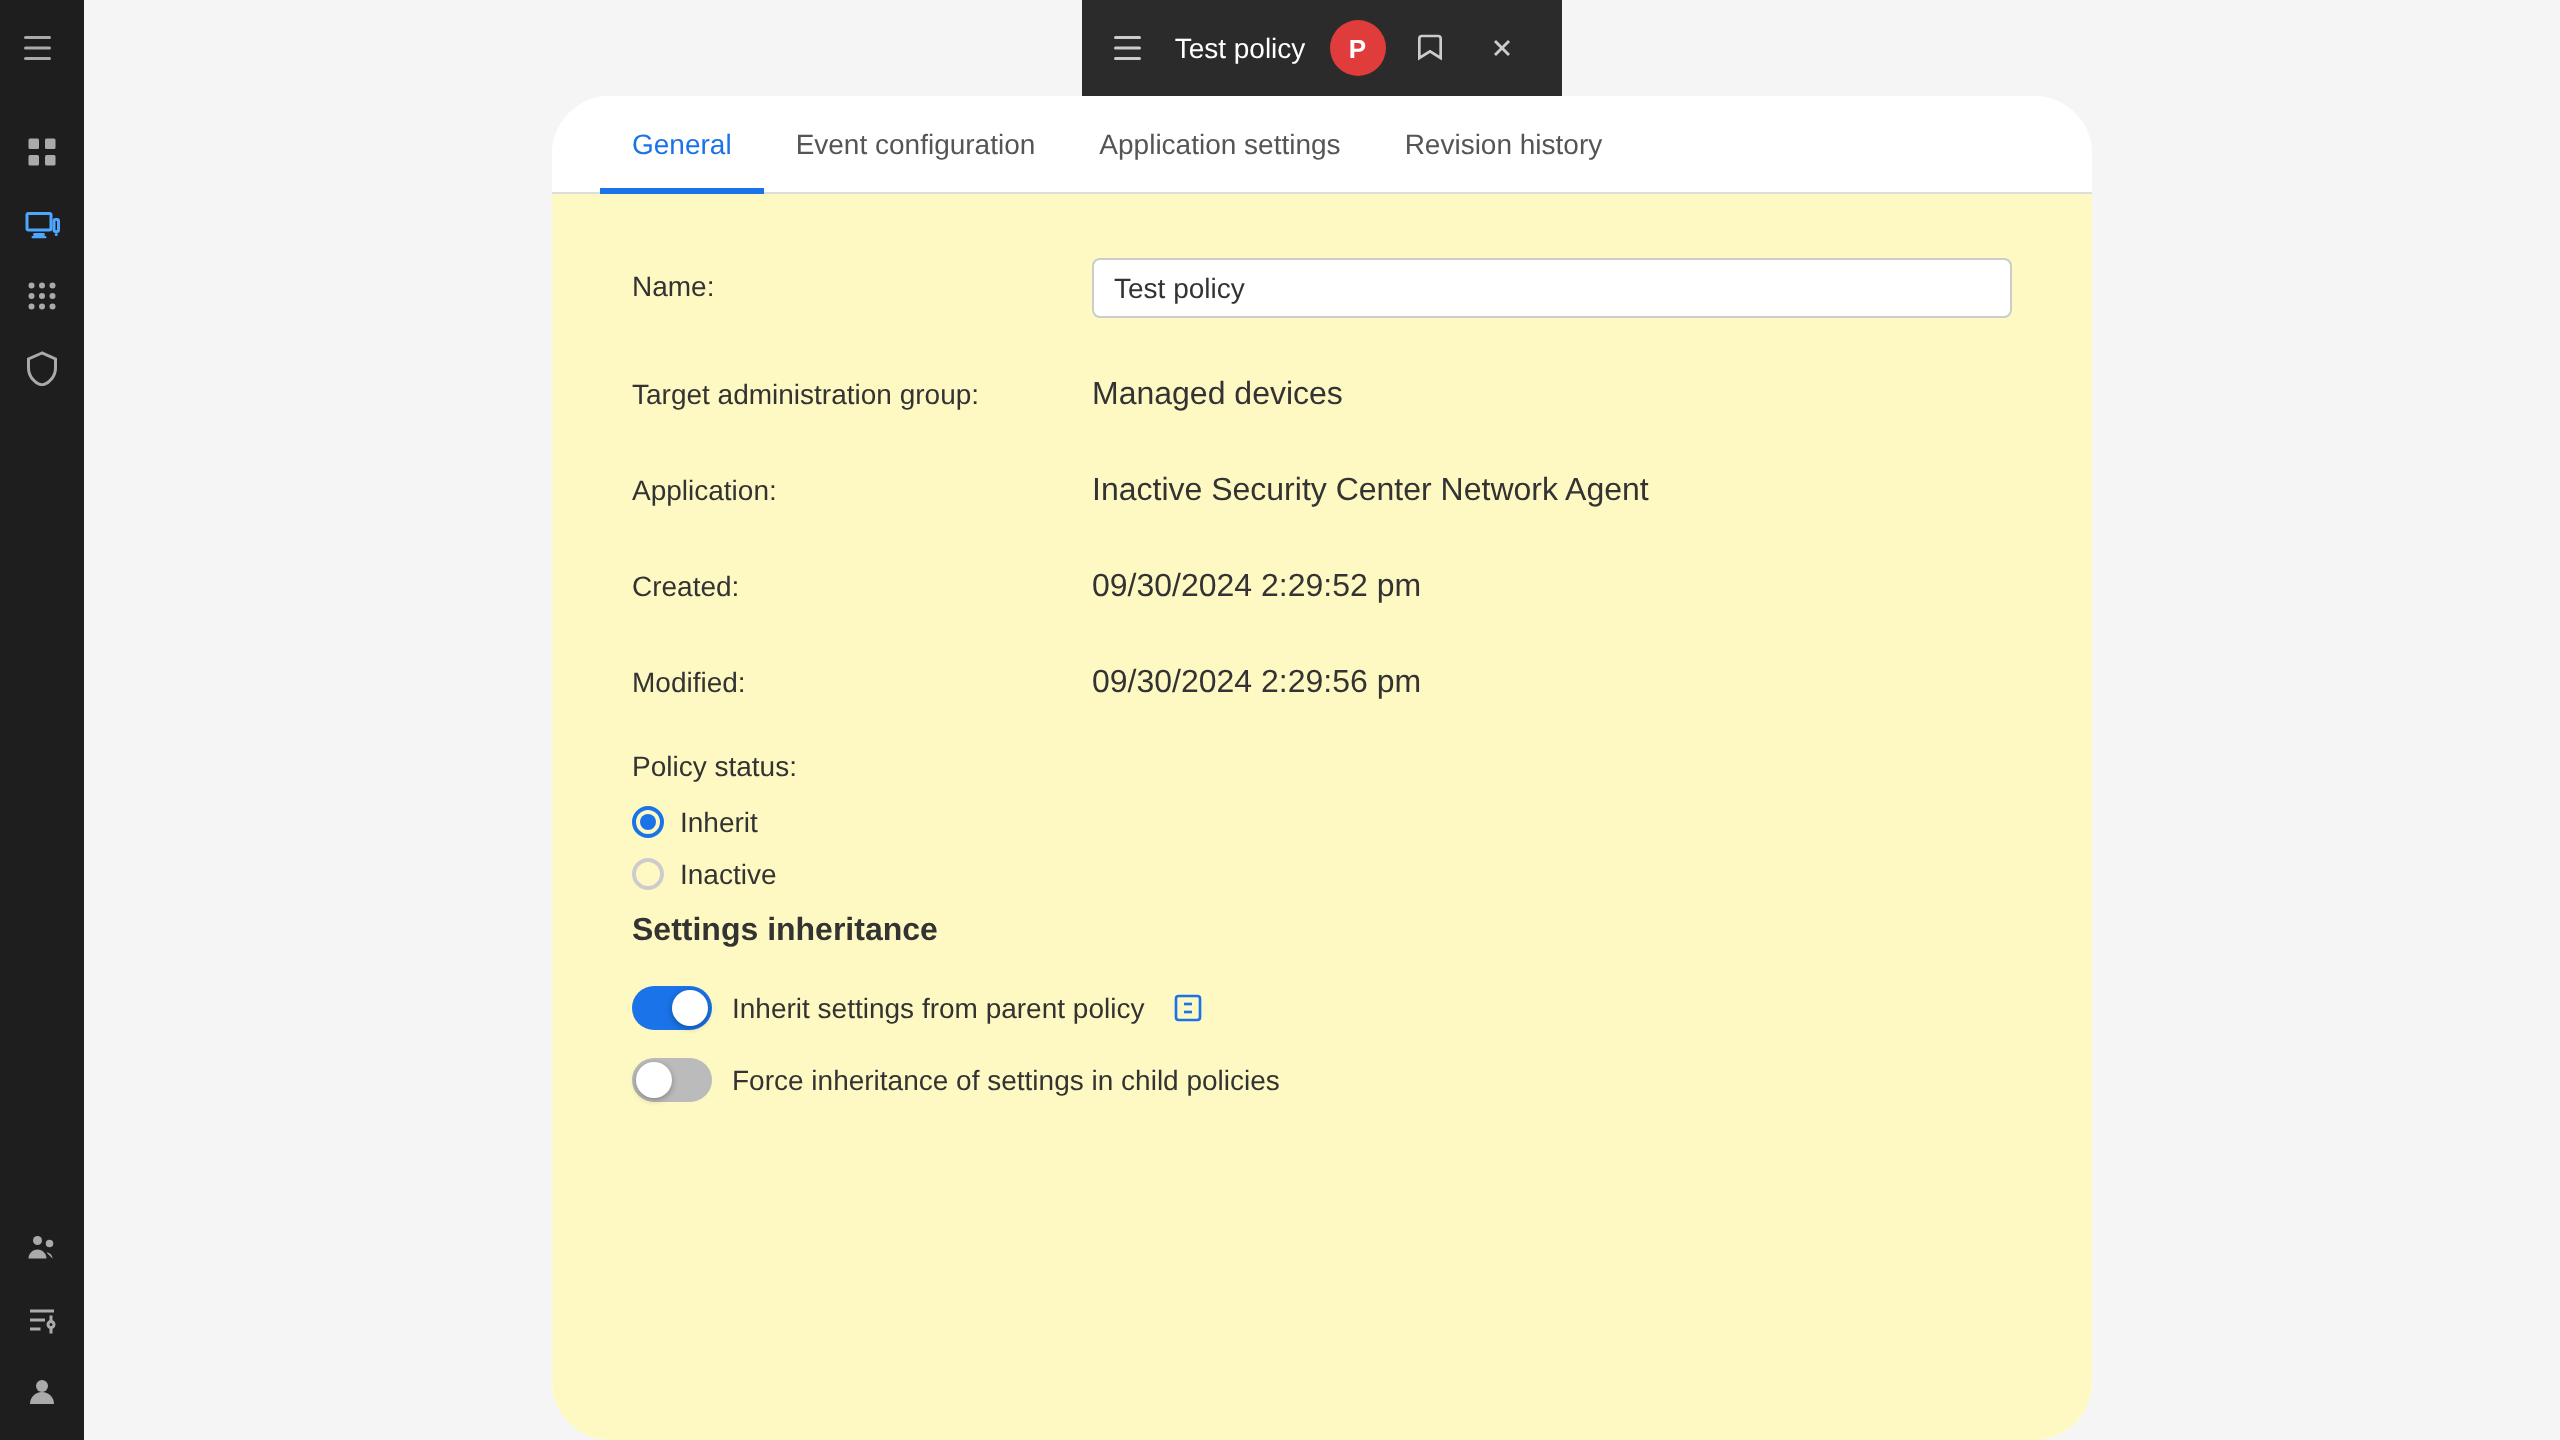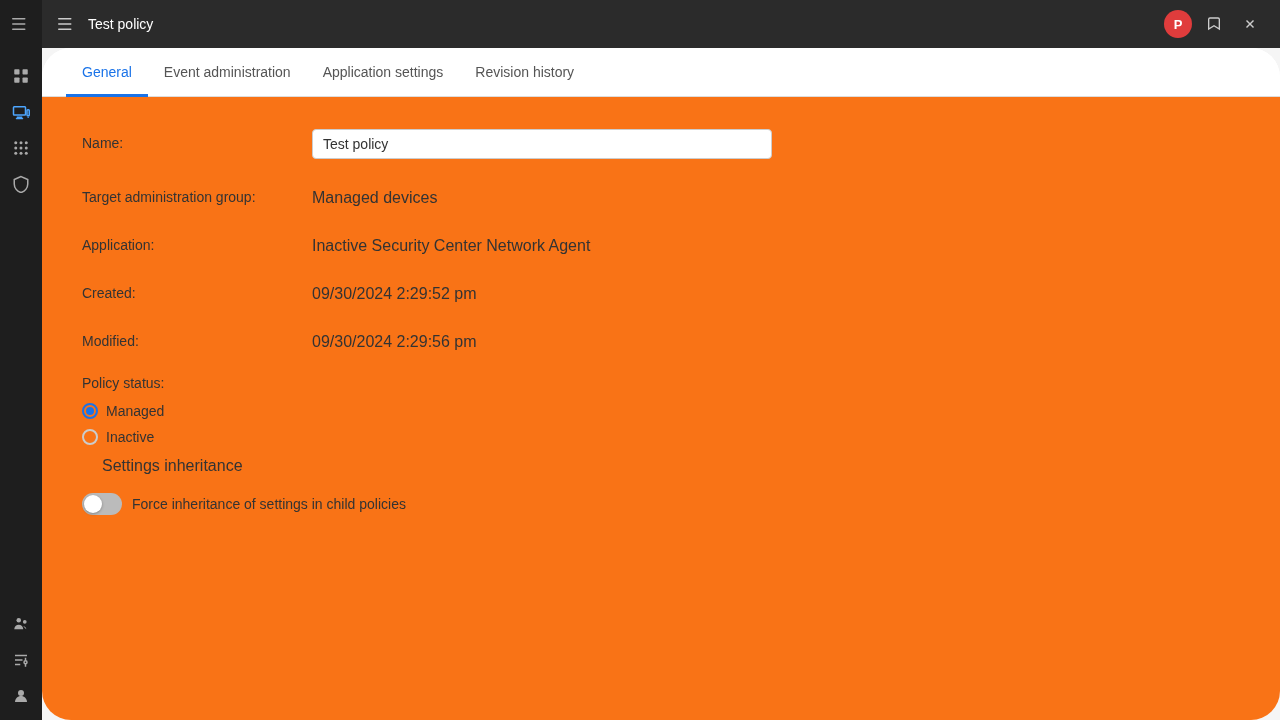--- a/index.html
+++ b/index.html
@@ -26,20 +26,21 @@
     .sidebar-icon.active { color: #4da6ff; }
     .sidebar-icon svg { width: 18px; height: 18px; }
 
     
     .main {
       flex: 1;
       display: flex;
       flex-direction: column;
       background: #f5f5f5;
       overflow: hidden;
+      align-items: center;
     }
 
     
     .titlebar {
       background: #2b2b2b;
       height: 48px;
       display: flex;
       align-items: center;
       padding: 0 16px;
       gap: 12px;
@@ -104,21 +105,21 @@
       color: #1a73e8;
       border-bottom-color: #1a73e8;
       font-weight: 500;
     }
 
     
     .form-content {
       flex: 1;
       padding: 32px 40px;
       overflow-y: auto;
-      background: #f97316;
+      background: #fef9c3;
     }
 
     .form-row {
       display: flex;
       align-items: flex-start;
       margin-bottom: 24px;
     }
     .form-label {
       width: 230px;
       font-size: 14px;
@@ -177,25 +178,24 @@
       background: #1a73e8;
     }
     .radio-label {
       font-size: 14px;
       color: #333;
     }
 
     
     .section-title {
       font-size: 16px;
-      font-weight: 400;
+      font-weight: 700;
       color: #333;
       margin-bottom: 18px;
       margin-top: 8px;
-      margin-left: 20px;
     }
     .toggle-row {
       display: flex;
       align-items: center;
       gap: 10px;
       margin-bottom: 14px;
     }
     .toggle {
       width: 40px; height: 22px;
       border-radius: 11px;
@@ -329,21 +329,21 @@
             <line x1="6" y1="6" x2="18" y2="18"></line>
           </svg>
       </div>
     </div>
   </div>
 
   <div class="dialog">
 
     <div class="tabs">
       <div class="tab active">General</div>
-      <div class="tab">Event administration</div>
+      <div class="tab">Event configuration</div>
       <div class="tab">Application settings</div>
       <div class="tab">Revision history</div>
     </div>
 
     <div class="form-content">
 
       <div class="form-row">
         <div class="form-label">Name:</div>
         <input class="form-input" type="text" value="Test policy" style="">
       </div>
@@ -366,32 +366,45 @@
       <div class="form-row">
         <div class="form-label">Modified:</div>
         <div class="form-value">09/30/2024 2:29:56 pm</div>
       </div>
 
       <div style="margin-bottom: 12px;">
         <div class="policy-status-label">Policy status:</div>
         <div class="radio-group">
           <label class="radio-item">
             <div class="radio-circle checked"></div>
-            <span class="radio-label">Managed</span>
+            <span class="radio-label">Inherit</span>
           </label>
           <label class="radio-item">
             <div class="radio-circle"></div>
             <span class="radio-label">Inactive</span>
           </label>
         </div>
       </div>
 
       <div>
         <div class="section-title">Settings inheritance</div>
 
+        <div class="toggle-row">
+          <div class="toggle on">
+            <div class="toggle-knob"></div>
+          </div>
+          <span class="toggle-label">Inherit settings from parent policy</span>
+          <span class="info-icon">
+            <svg width="16" height="16" viewBox="0 0 24 24" fill="none" stroke="currentColor" stroke-width="2">
+                <rect x="3" y="3" width="18" height="18" rx="2"></rect>
+                <line x1="9" y1="9" x2="15" y2="9"></line>
+                <line x1="9" y1="15" x2="15" y2="15"></line>
+              </svg>
+          </span>
+        </div>
 
         <div class="toggle-row">
           <div class="toggle off">
             <div class="toggle-knob"></div>
           </div>
           <span class="toggle-label">Force inheritance of settings in child policies</span>
         </div>
       </div>
 
     </div>

